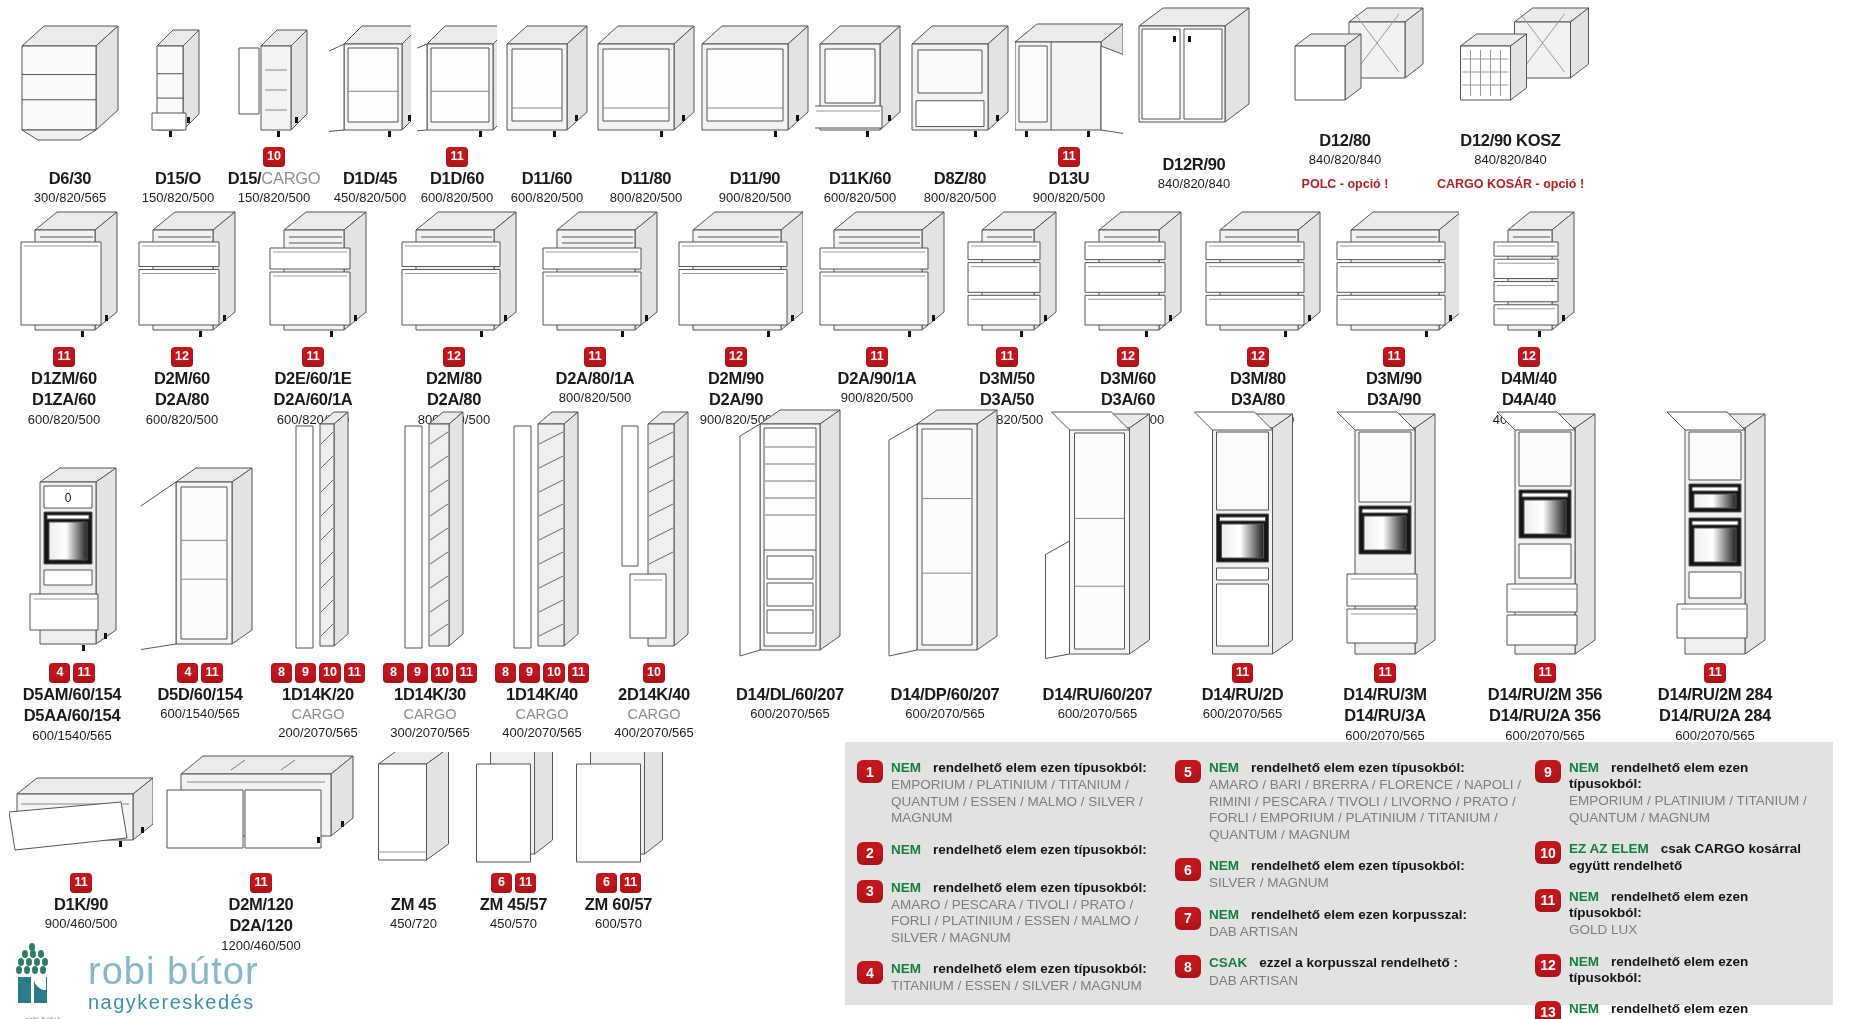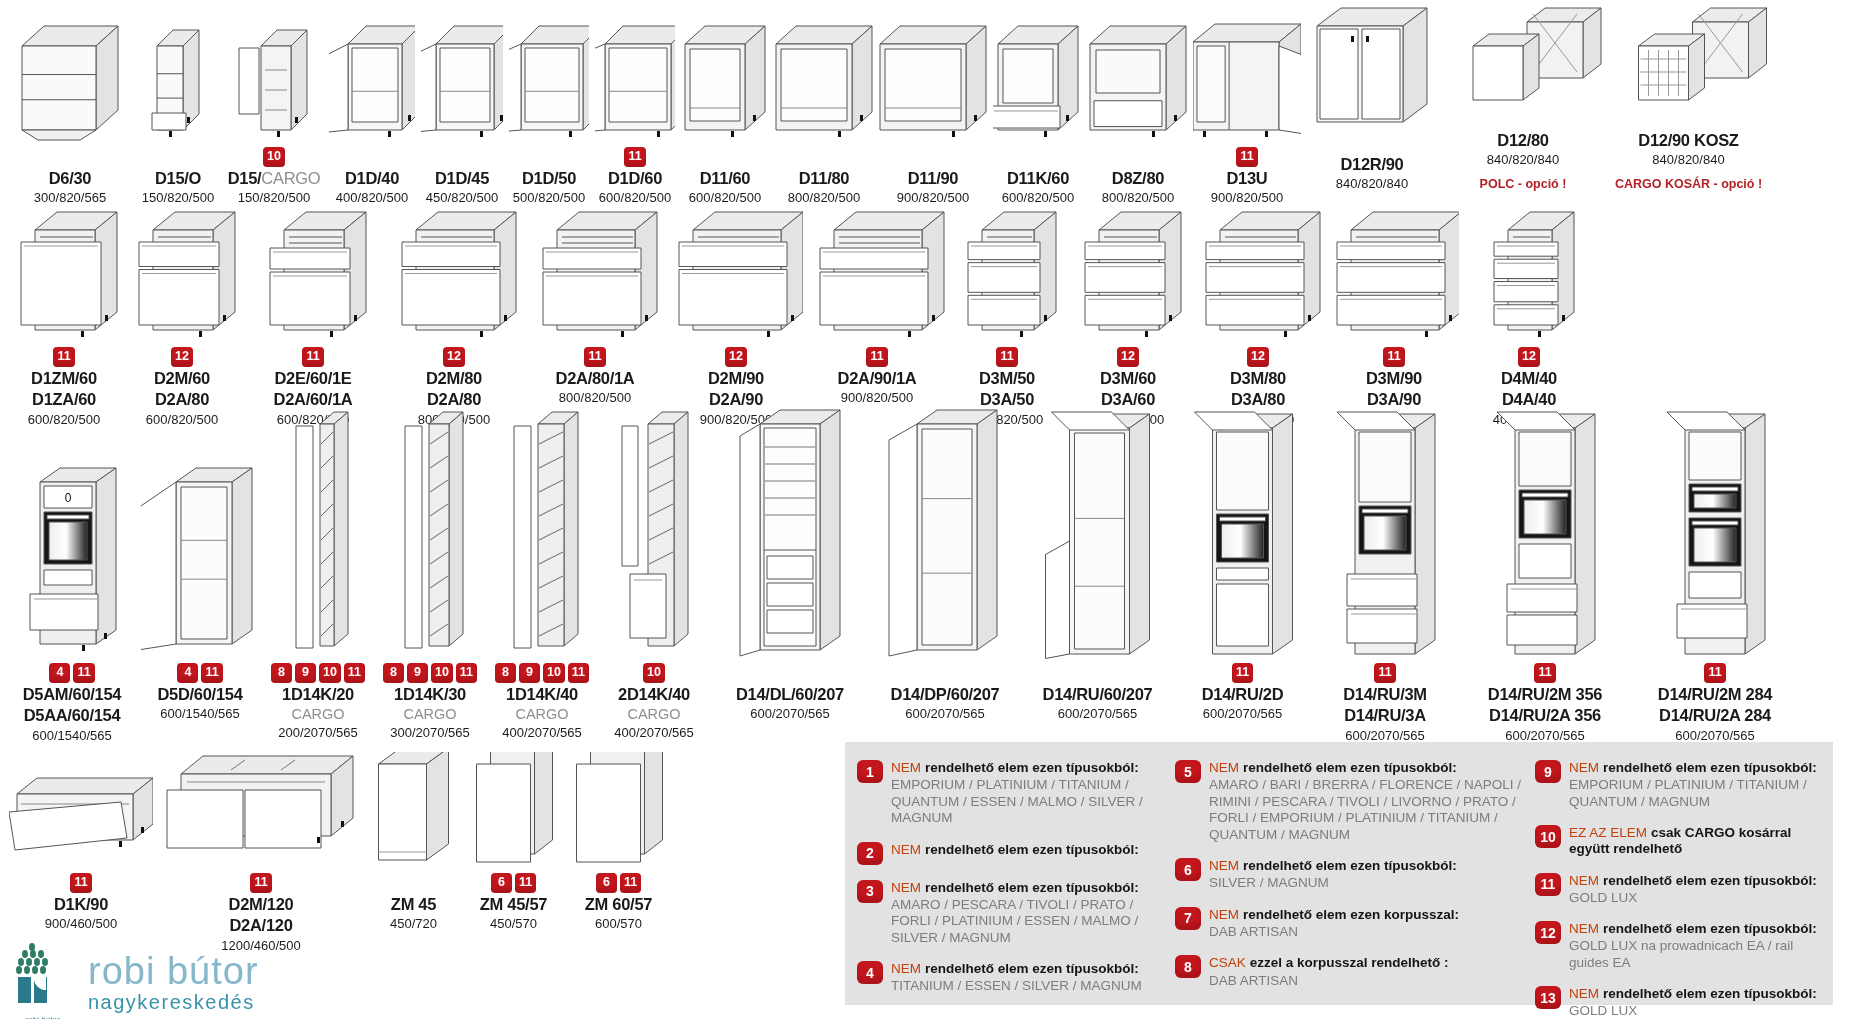--- a/index.html
+++ b/index.html
@@ -21,21 +21,21 @@
   
   .legend{position:absolute;left:845px;top:742px;width:988px;height:263px;background:#e2e2e2;
           display:flex;box-sizing:border-box;padding:18px 0 0 12px;}
   .lcol{display:flex;flex-direction:column;gap:15px;box-sizing:border-box;padding-right:10px;}
   .lcol1{width:318px;} .lcol2{width:360px;} .lcol3{width:298px;}
   .litem{display:flex;gap:8px;align-items:flex-start;}
   .lbadge{flex:none;width:26px;height:23px;background:#c3161d;border-radius:6px;color:#fff;
           font-weight:700;font-size:14px;display:flex;align-items:center;justify-content:center;
           box-shadow:inset 0 -6px 5px rgba(0,0,0,.12);}
   .ltext{font-size:13.5px;line-height:1.2;}
-  .llead{color:#c2410c;font-weight:400;margin-right:4px;}
+  .llead{color:#15803d;font-weight:700;margin-right:12px;}
   .ltitle{font-weight:700;color:#141414;}
   .lbody{color:#7d7d7d;margin-top:1px;line-height:1.22;}
   
   .logo{position:absolute;left:12px;top:943px;display:flex;align-items:center;gap:14px;}
   .logo-text .t1{font-size:38px;color:#87b7cb;letter-spacing:1px;line-height:1;}
   .logo-text .t2{font-size:20px;color:#3a92a8;letter-spacing:1.5px;line-height:1.2;}
   .logo-cap{font-size:7px;color:#2b7a8c;text-align:center;margin-top:1px;letter-spacing:.5px;}
 </style>
 </head>
 <body>
@@ -93,75 +93,37 @@
           </svg>
         </div>
         <div class="badges">
           <span class="badge">10</span>
         </div>
         <div class="lab">
           <div class="code">D15/<span class="muted">CARGO</span></div>
           <div class="dims">150/820/500</div>
         </div>
       </div>
-      <div class="cell" style="width: 92px;">
-        <div class="draw" style="height: 142px;">
-          <svg xmlns="http://www.w3.org/2000/svg" width="86" height="142" viewBox="0 0 86 142">
-            <polygon points="19,42 37,24 91,24 73,42" fill="#ebebeb" stroke="#555" stroke-width="1" stroke-linejoin="round"></polygon>
-            <polygon points="73,42 91,24 91,110 73,128" fill="#e3e3e3" stroke="#555" stroke-width="1" stroke-linejoin="round"></polygon>
-            <rect x="19" y="42" width="54" height="86" fill="#f6f6f6" stroke="#555" stroke-width="1" stroke-linejoin="round"></rect>
-            <rect x="23" y="46" width="46" height="74" fill="#fdfdfd" stroke="#555" stroke-width="1" stroke-linejoin="round"></rect>
-            <line x1="23" y1="89.30000000000001" x2="69" y2="89.30000000000001" stroke="#888" stroke-width="1"></line>
-            <polygon points="19,42 -14.479999999999997,59.2 -14.479999999999997,131.44 19,128" fill="#fff" stroke="#555" stroke-width="1" stroke-linejoin="round"></polygon>
-            <rect x="59" y="129" width="3" height="6" fill="#111"></rect>
-            <rect x="79" y="113" width="3" height="6" fill="#111"></rect>
-          </svg>
-        </div>
-        <div class="badges"></div>
-        <div class="lab">
-          <div class="code">D1D/40</div>
-          <div class="dims">400/820/500</div>
-        </div>
-      </div>
       <div class="cell" style="width: 88px;">
         <div class="draw" style="height: 142px;">
           <svg xmlns="http://www.w3.org/2000/svg" width="82" height="142" viewBox="0 0 82 142">
             <polygon points="15,42 33,24 91,24 73,42" fill="#ebebeb" stroke="#555" stroke-width="1" stroke-linejoin="round"></polygon>
             <polygon points="73,42 91,24 91,110 73,128" fill="#e3e3e3" stroke="#555" stroke-width="1" stroke-linejoin="round"></polygon>
             <rect x="15" y="42" width="58" height="86" fill="#f6f6f6" stroke="#555" stroke-width="1" stroke-linejoin="round"></rect>
             <rect x="19" y="46" width="50" height="74" fill="#fdfdfd" stroke="#555" stroke-width="1" stroke-linejoin="round"></rect>
             <line x1="19" y1="89.30000000000001" x2="69" y2="89.30000000000001" stroke="#888" stroke-width="1"></line>
             <polygon points="15,42 -20.96,59.2 -20.96,131.44 15,128" fill="#fff" stroke="#555" stroke-width="1" stroke-linejoin="round"></polygon>
             <rect x="59" y="129" width="3" height="6" fill="#111"></rect>
             <rect x="79" y="113" width="3" height="6" fill="#111"></rect>
           </svg>
         </div>
         <div class="badges"></div>
         <div class="lab">
           <div class="code">D1D/45</div>
           <div class="dims">450/820/500</div>
-        </div>
-      </div>
-      <div class="cell" style="width: 86px;">
-        <div class="draw" style="height: 142px;">
-          <svg xmlns="http://www.w3.org/2000/svg" width="80" height="142" viewBox="0 0 80 142">
-            <polygon points="12,42 30,24 92,24 74,42" fill="#ebebeb" stroke="#555" stroke-width="1" stroke-linejoin="round"></polygon>
-            <polygon points="74,42 92,24 92,110 74,128" fill="#e3e3e3" stroke="#555" stroke-width="1" stroke-linejoin="round"></polygon>
-            <rect x="12" y="42" width="62" height="86" fill="#f6f6f6" stroke="#555" stroke-width="1" stroke-linejoin="round"></rect>
-            <rect x="16" y="46" width="54" height="74" fill="#fdfdfd" stroke="#555" stroke-width="1" stroke-linejoin="round"></rect>
-            <line x1="16" y1="89.30000000000001" x2="70" y2="89.30000000000001" stroke="#888" stroke-width="1"></line>
-            <polygon points="12,42 -26.439999999999998,59.2 -26.439999999999998,131.44 12,128" fill="#fff" stroke="#555" stroke-width="1" stroke-linejoin="round"></polygon>
-            <rect x="60" y="129" width="3" height="6" fill="#111"></rect>
-            <rect x="80" y="113" width="3" height="6" fill="#111"></rect>
-          </svg>
-        </div>
-        <div class="badges"></div>
-        <div class="lab">
-          <div class="code">D1D/50</div>
-          <div class="dims">500/820/500</div>
         </div>
       </div>
       <div class="cell" style="width: 86px;">
         <div class="draw" style="height: 142px;">
           <svg xmlns="http://www.w3.org/2000/svg" width="80" height="142" viewBox="0 0 80 142">
             <polygon points="10,42 28,24 94,24 76,42" fill="#ebebeb" stroke="#555" stroke-width="1" stroke-linejoin="round"></polygon>
             <polygon points="76,42 94,24 94,110 76,128" fill="#e3e3e3" stroke="#555" stroke-width="1" stroke-linejoin="round"></polygon>
             <rect x="10" y="42" width="66" height="86" fill="#f6f6f6" stroke="#555" stroke-width="1" stroke-linejoin="round"></rect>
             <rect x="14" y="46" width="58" height="74" fill="#fdfdfd" stroke="#555" stroke-width="1" stroke-linejoin="round"></rect>
             <line x1="14" y1="89.30000000000001" x2="72" y2="89.30000000000001" stroke="#888" stroke-width="1"></line>
@@ -1200,21 +1162,20 @@
           <div class="lbadge">11</div>
           <div class="ltext">
             <div><span class="llead">NEM</span><span class="ltitle">rendelhető elem ezen típusokból:</span></div>
             <div class="lbody">GOLD LUX</div>
           </div>
         </div>
         <div class="litem">
           <div class="lbadge">12</div>
           <div class="ltext">
             <div><span class="llead">NEM</span><span class="ltitle">rendelhető elem ezen típusokból:</span></div>
-            <div class="lbody">GOLD LUX na prowadnicach EA / rail guides EA</div>
           </div>
         </div>
         <div class="litem">
           <div class="lbadge">13</div>
           <div class="ltext">
             <div><span class="llead">NEM</span><span class="ltitle">rendelhető elem ezen típusokból:</span></div>
             <div class="lbody">GOLD LUX</div>
           </div>
         </div>
       </div>

